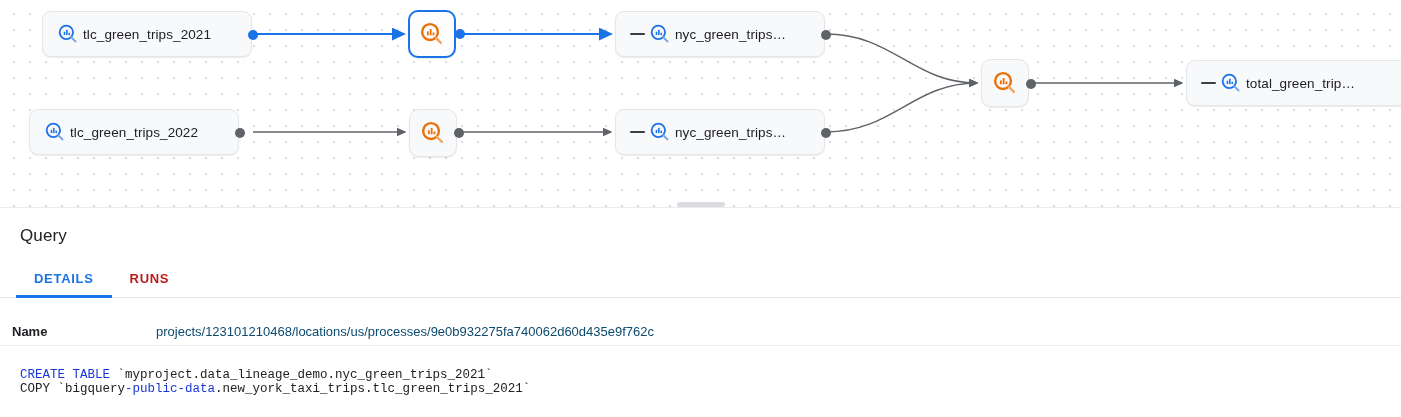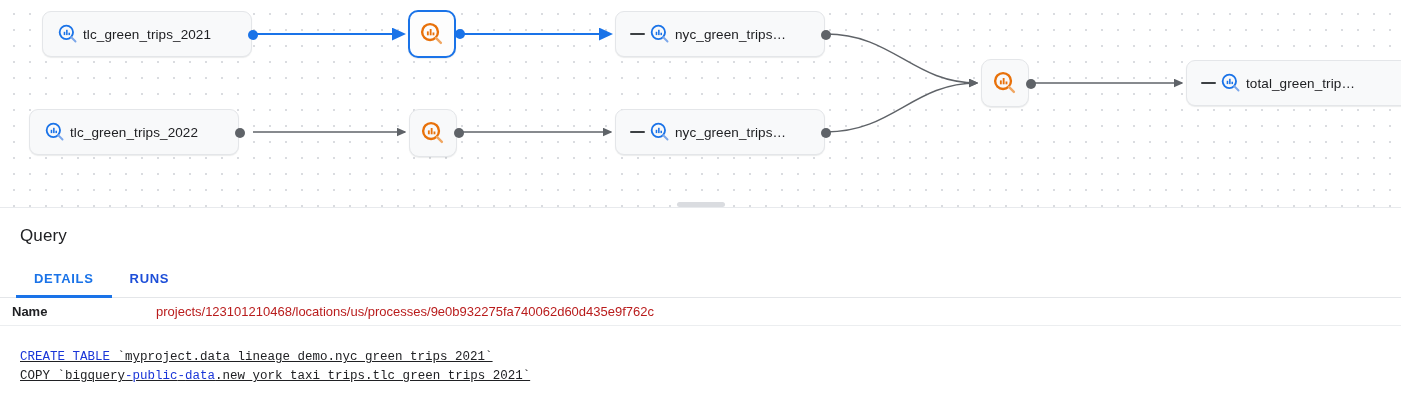--- a/index.html
+++ b/index.html
@@ -92,62 +92,61 @@
     align-items: flex-end;
     height: 38px;
     margin-top: 14px;
     border-bottom: 1px solid #e4e6e9;
     padding-left: 16px;
   }
   .tab {
     font-size: 13px;
     font-weight: bold;
     letter-spacing: .7px;
-    color: #1d4ed8;
+    color: #b91c1c;
     padding: 0 18px 11px 18px;
     position: relative;
     cursor: pointer;
     background: none; border: none;
     font-family: inherit;
   }
   .tab.active { color: #1a73e8; }
   .tab.active::after {
     content: "";
     position: absolute;
     left: 0; right: 0; bottom: -1px;
     height: 3px;
     background: #1a73e8;
   }
 
-  #meta-table { width: 100%; border-collapse: collapse; }
+  #meta-table { width: 100%; border-collapse: collapse; margin-top: 20px; }
   #meta-table tr { border-bottom: 1px solid #eceef0; }
   #meta-table th {
     text-align: left;
     font-size: 13px;
     color: #202124;
     font-weight: bold;
     padding: 6px 0 6px 12px;
     width: 148px;
     white-space: nowrap;
   }
   #meta-table td {
     font-size: 13px;
-    color: #b91c1c;
+    color: #0c4a6e;
     padding: 6px 0 6px 8px;
   }
 
   #sql-block {
     margin-top: 22px;
     padding: 0 16px 0 20px;
     font-family: "Liberation Mono", monospace;
     font-size: 12.5px;
-    line-height: 19px;
+    line-height: 14px;
     color: #202124;
     white-space: pre;
-    text-decoration: underline;
   }
   .kw { color: #1a35d8; }
 </style>
 </head>
 <body>
 
 <div id="lineage-canvas">
 
   <svg id="edge-layer">
     <defs>

